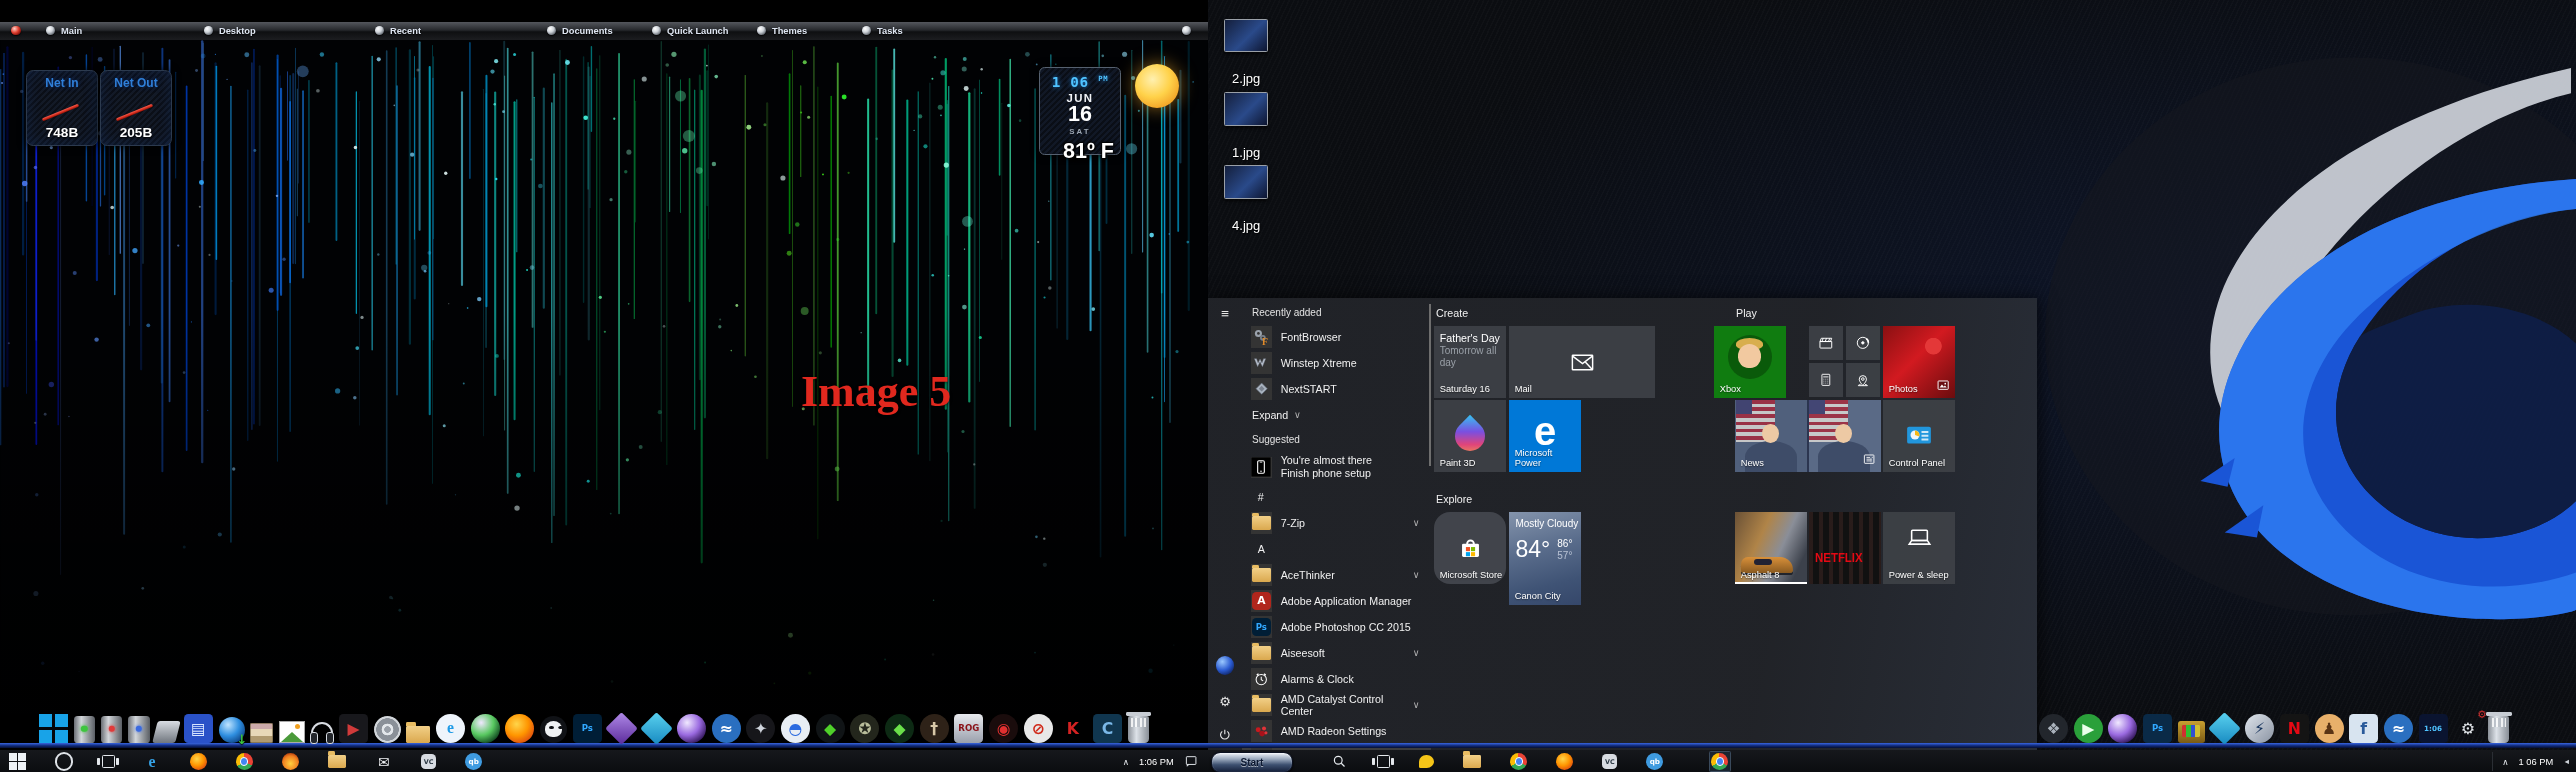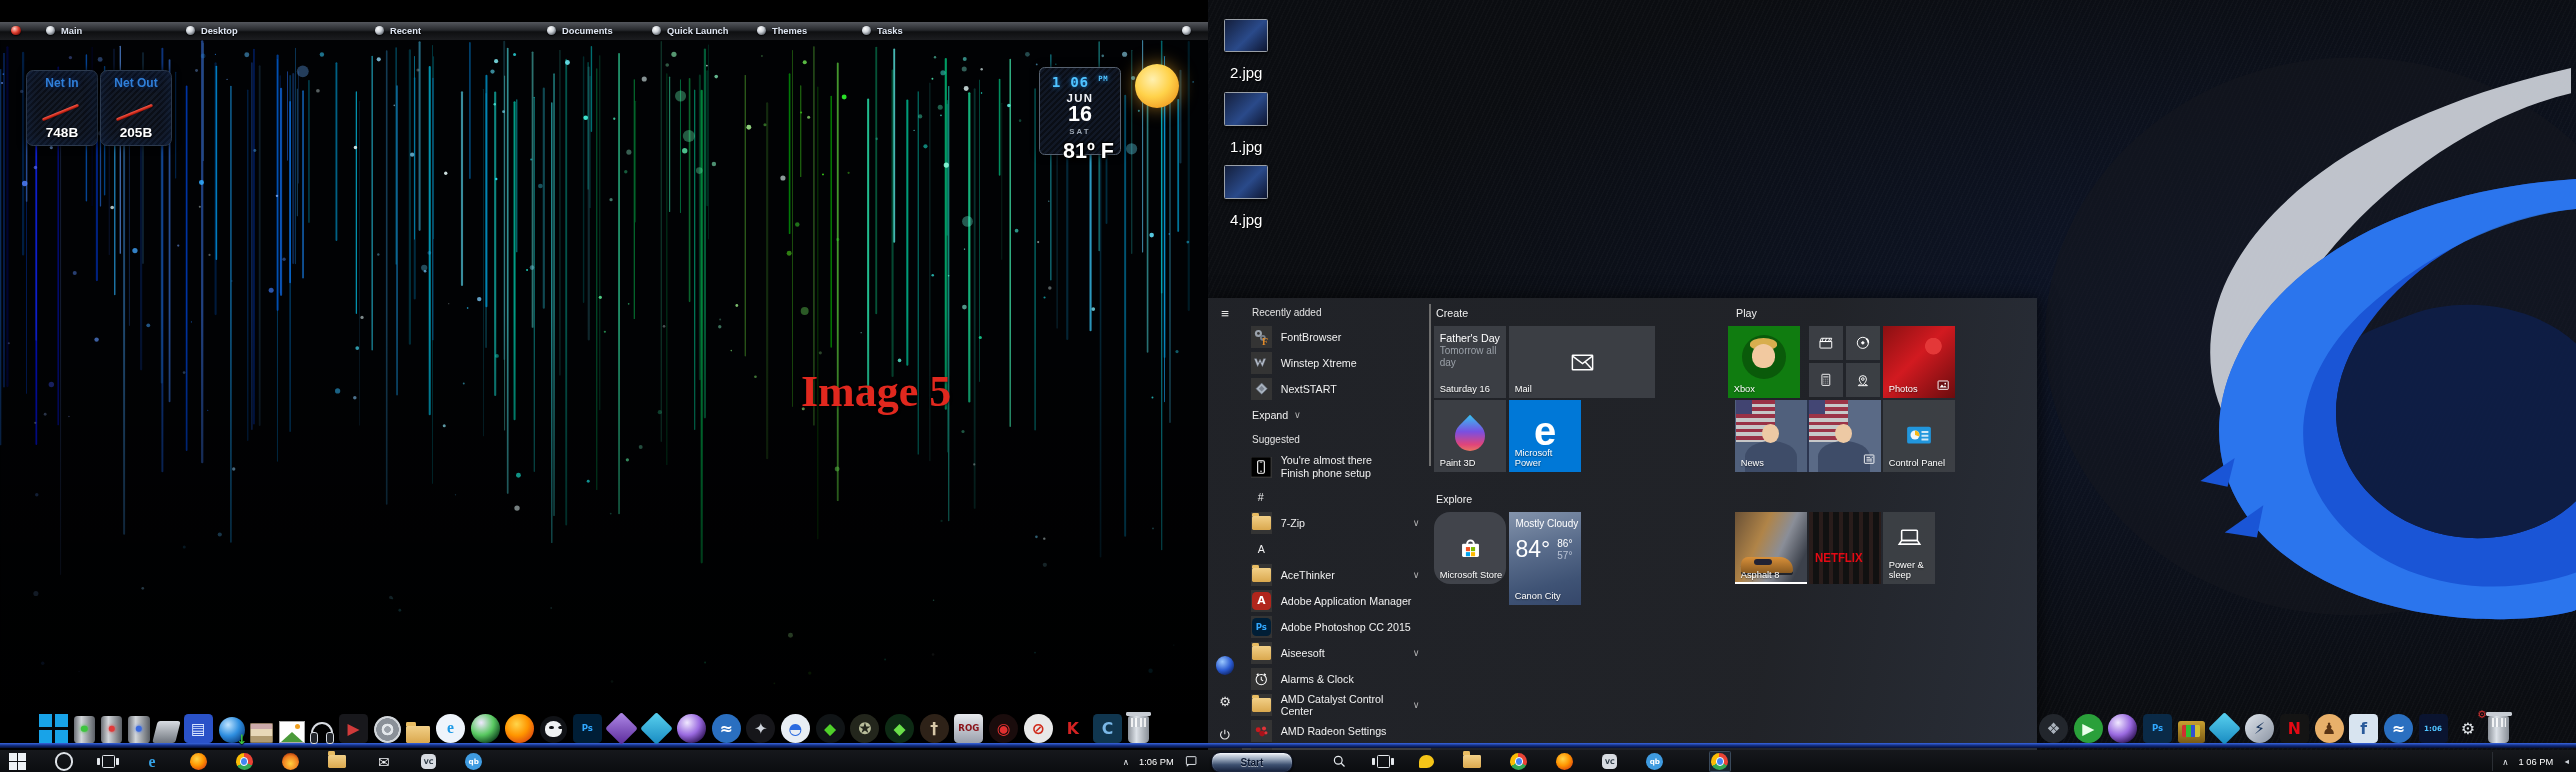--- a/index.html
+++ b/index.html
@@ -120,21 +120,21 @@
   .i-actionc{}
   
   .rm{position:absolute;left:1208px;top:0;width:1368px;height:773px;background:#0b0d11;overflow:hidden}
   .rm-tex{position:absolute;inset:0;background:
     radial-gradient(ellipse at 78% 42%,rgba(30,70,180,.16),transparent 62%),
     repeating-linear-gradient(115deg,rgba(255,255,255,.018) 0 1.4px,transparent 1.4px 4.3px)}
   .rogsvg{position:absolute;left:0;top:0;pointer-events:none}
   .dk{position:absolute;width:62px;text-align:center;cursor:default}
   .dk-thumb{width:42px;height:31.5px;margin:0 auto;border:0.7px solid #9aa0a8;border-radius:1.4px;
     background:linear-gradient(135deg,#141f3c,#2a4a8a 55%,#0d1530);box-shadow:0 1.4px 3.6px rgba(0,0,0,.7)}
-  .dk-label{margin-top:12px;color:#fff;font-size:15px;text-shadow:0.7px 0.7px 1.4px #000}
+  .dk-label{margin-top:19px;color:#fff;font-size:13px;text-shadow:0.7px 0.7px 1.4px #000}
   
   .sm{position:absolute;left:0;top:298px;width:829px;height:452px;
     background:linear-gradient(100deg,rgba(33,35,40,.985) 0 68%,rgba(42,47,57,.97));
     box-shadow:2.9px 0 15.7px rgba(0,0,0,.65)}
   .sm-rail{position:absolute;left:0;top:0;width:34px;height:100%}
   .rail-btn{position:absolute;left:5.7px;width:23px;height:23px;display:flex;align-items:center;
     justify-content:center;color:#e8e8e8;font-size:13.6px}
   .sm-apps{position:absolute;left:34px;top:2.9px;width:189px;bottom:0;overflow:hidden;color:#f0f0f0}
   .sa-h{height:23px;display:flex;align-items:center;padding-left:10px;font-size:10px;color:#e2e2e2}
   .sa-letter{height:26px;display:flex;align-items:center;padding-left:15.7px;font-size:10.7px}
@@ -195,21 +195,21 @@
 </head>
 <body>
 
 <div class="lm">
   <div class="menubar" id="menubar">
       <span class="orb red" style="position: absolute; top: 4.3px; left: 11.4px;"></span>
       <div class="mb-item" style="left: 46px;">
         <span class="orb"></span>
         <span>Main</span>
       </div>
-      <div class="mb-item" style="left: 186px;">
+      <div class="mb-item" style="left: 204px;">
         <span class="orb"></span>
         <span>Desktop</span>
       </div>
       <div class="mb-item" style="left: 375px;">
         <span class="orb"></span>
         <span>Recent</span>
       </div>
       <div class="mb-item" style="left: 547px;">
         <span class="orb"></span>
         <span>Documents</span>
@@ -913,21 +913,21 @@
           <div class="tile-label">Microsoft Store</div>
         </div>
         <div class="tile weather" style="left: 301px; top: 214px; width: 72px; height: 93px; background: linear-gradient(165deg, rgb(132, 148, 172) 0%, rgb(90, 109, 140) 40%, rgb(63, 83, 117) 75%, rgb(53, 71, 106) 100%);">
           <div class="wx-cond">Mostly Cloudy</div>
           <div class="wx-temp">84°</div>
           <div class="wx-hi">86°</div>
           <div class="wx-lo">57°</div>
           <div class="tile-label">Canon City</div>
         </div>
         <div class="tg-h" style="left: 528px; top: 9.3px;">Play</div>
-        <div class="tile xbox" style="left: 520px; top: 28px; width: 72px; height: 72px; background: rgb(16, 124, 16);">
+        <div class="tile xbox" style="left: 506px; top: 28px; width: 72px; height: 72px; background: rgb(16, 124, 16);">
           <div class="xa"></div>
           <div class="tile-label">Xbox</div>
         </div>
         <div class="tile clapper" style="left: 601px; top: 28px; width: 34px; height: 34px;">
           <div class="t-center">
             <svg viewBox="0 0 24 24" width="15.7" height="15.7" fill="none" stroke="#fff" stroke-width="1.5">
               <path d="M3 10h18v9a1 1 0 0 1-1 1H4a1 1 0 0 1-1-1z"></path>
               <path d="M3 10l2-5h16l-2 5z"></path>
               <path d="M8 5l-2 5M13 5l-2 5M18 5l-2 5"></path>
             </svg>
@@ -993,21 +993,21 @@
           <div class="tile-label">Control Panel</div>
         </div>
         <div class="tile asphalt" style="left: 527px; top: 214px; width: 72px; height: 72px; background: linear-gradient(115deg, rgb(106, 81, 54), rgb(176, 132, 72) 35%, rgb(138, 142, 152) 60%, rgb(60, 65, 75) 85%);">
           <div class="car"></div>
           <div class="abar"></div>
           <div class="tile-label">Asphalt 8</div>
         </div>
         <div class="tile netflix" style="left: 601px; top: 214px; width: 72px; height: 72px;">
           <span class="nflx">NETFLIX</span>
         </div>
-        <div class="tile laptop" style="left: 675px; top: 214px; width: 52px; height: 72px;">
+        <div class="tile laptop" style="left: 675px; top: 214px; width: 72px; height: 72px;">
           <div class="t-center" style="align-items:flex-start;padding-top:11.4px">
             <svg viewBox="0 0 24 24" width="29" height="29" fill="none" stroke="#fff" stroke-width="1.3">
               <rect x="5.5" y="6" width="13" height="8.5" rx="0.8"></rect>
               <path d="M3.5 17.5h17l-2-3h-13z"></path>
             </svg>
           </div>
           <div class="tile-label">Power &amp; sleep</div>
         </div>
       </div>
   </div>

